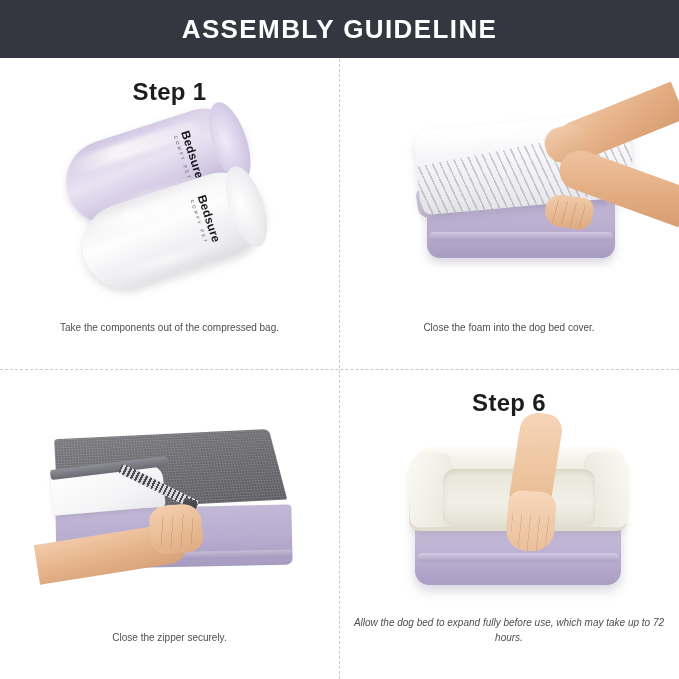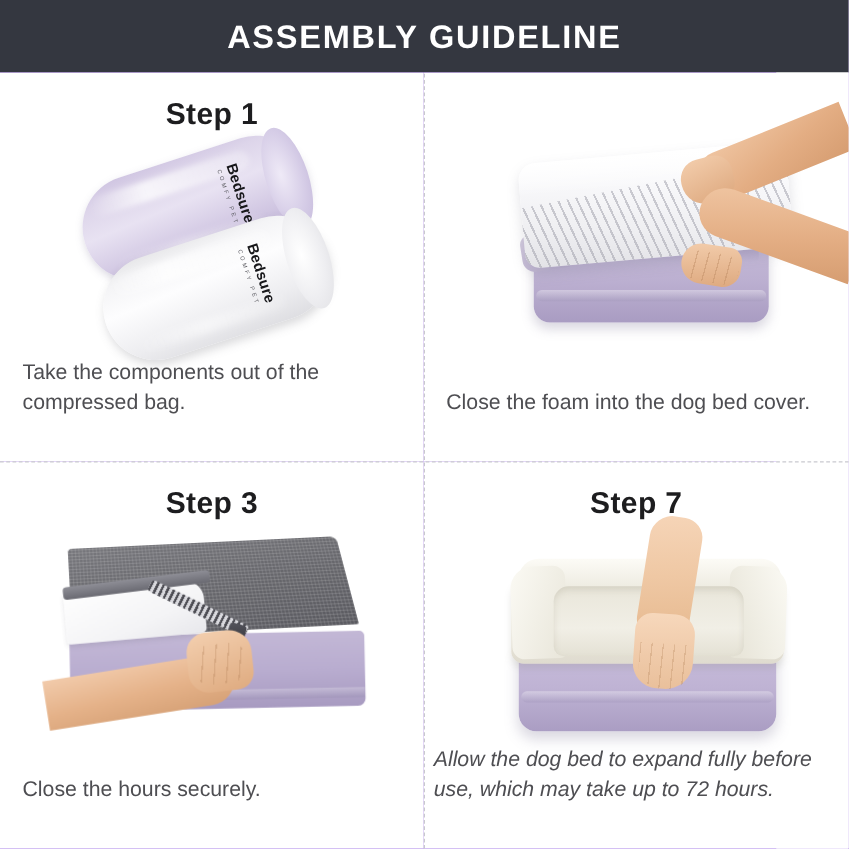--- a/index.html
+++ b/index.html
@@ -49,21 +49,22 @@
     position:absolute;left:0;right:0;top:20px;
     text-align:center;
     font-size:24px;
     font-weight:bold;
     color:#1d1d1f;
     font-family:"Liberation Sans", sans-serif;
     letter-spacing:.3px;
   }
   .caption{
     position:absolute;left:18px;right:18px;bottom:34px;
-    font-size:17px;
+    text-align:center;
+    font-size:10px;
     line-height:1.45;
     color:#4e4e52;
     font-family:"Liberation Sans", sans-serif;
   }
   .cell.wide-cap .caption{left:8px;right:8px;font-style:italic;}
 
   .art{position:absolute;left:0;right:0;top:56px;height:200px;}
 
   
   .rolls{position:absolute;left:50%;top:8px;transform:translateX(-50%) rotate(-18deg);
@@ -393,40 +394,39 @@
         <div class="s2-fist-a"></div>
         <div class="s2-hand-b"></div>
         <div class="s2-fist-b"></div>
         <div class="s2-fingers"></div>
       </div>
 
       <div class="caption">Close the foam into the dog bed cover.</div>
     </div>
 
     <div class="cell">
-      <div class="step-title">Step 3</div>
 
       <div class="s3">
         <div class="s3-mesh"></div>
         <div class="s3-side"></div>
         <div class="s3-side-band"></div>
         <div class="s3-flap"></div>
         <div class="s3-flap-edge"></div>
         <div class="s3-zip"></div>
         <div class="s3-zip-pull"></div>
         <div class="s3-arm"></div>
         <div class="s3-hand"></div>
         <div class="s3-hand-lines"></div>
       </div>
 
-      <div class="caption">Close the hours securely.</div>
+      <div class="caption">Close the zipper securely.</div>
     </div>
 
     <div class="cell wide-cap">
-      <div class="step-title">Step 7</div>
+      <div class="step-title">Step 6</div>
 
       <div class="s4">
         <div class="s4-base"></div>
         <div class="s4-base-seam"></div>
         <div class="s4-top"></div>
         <div class="s4-bolster-b"></div>
         <div class="s4-bolster-l"></div>
         <div class="s4-bolster-r"></div>
         <div class="s4-well"></div>
         <div class="s4-arm"></div>

